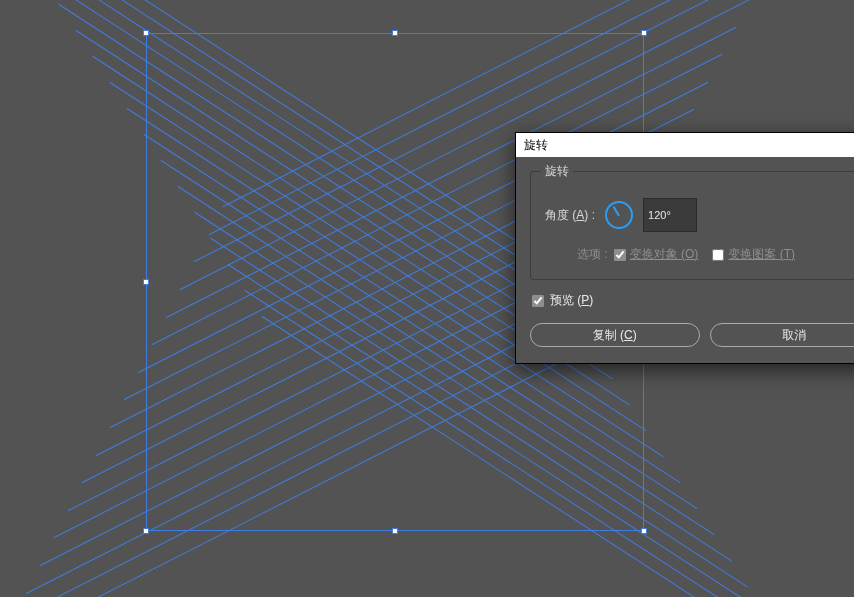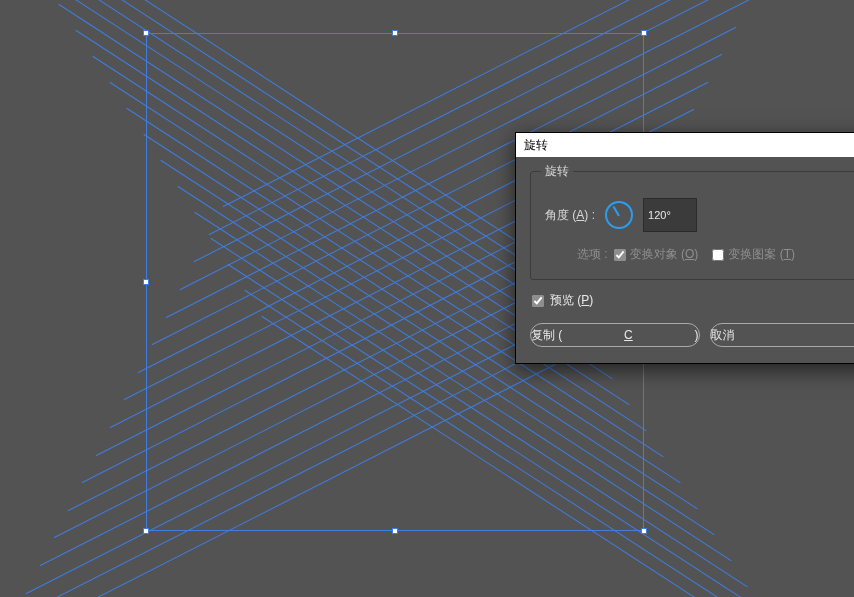--- a/index.html
+++ b/index.html
@@ -96,21 +96,21 @@
     border: 1px solid #2b2b2b;
     color: #e8e8e8;
     padding: 16px 4px;
     font-size: 11px;
   }
   .opts {
     margin-left: 32px;
     font-size: 12px;
     color: #8e8e8e;
   }
-  .opts label { margin-right: 8px; display: inline-flex; align-items: center; gap: 4px; }
+  .opts label { margin-right: 8px; display: inline-flex; align-items: center; gap: 4px; text-decoration: underline; }
   input[type=checkbox] {
     width: 12px; height: 12px;
     accent-color: #8e8e8e;
   }
   .preview-row {
     display: flex; align-items: center; gap: 6px;
     margin: 2px 0 14px 2px;
     color: #e8e8e8;
   }
   .btn-row {
@@ -118,21 +118,21 @@
   }
   .btn {
     flex: 1;
     height: 24px;
     border: 1px solid #aaa;
     border-radius: 12px;
     background: transparent;
     color: #e8e8e8;
     font-size: 12px;
     cursor: pointer;
-    display: flex; align-items: center; justify-content: space-between;
+    display: flex; align-items: center; justify-content: center;
   }
 </style>
 </head>
 <body>
 
 <div class="canvas">
   <div id="lines">
       <div class="line" style="width: 640px; left: 187.59px; top: 61.0304px; transform: rotate(-27deg);"></div>
       <div class="line" style="width: 640px; left: 173.516px; top: 88.6516px; transform: rotate(-27deg);"></div>
       <div class="line" style="width: 640px; left: 159.442px; top: 116.273px; transform: rotate(-27deg);"></div>

